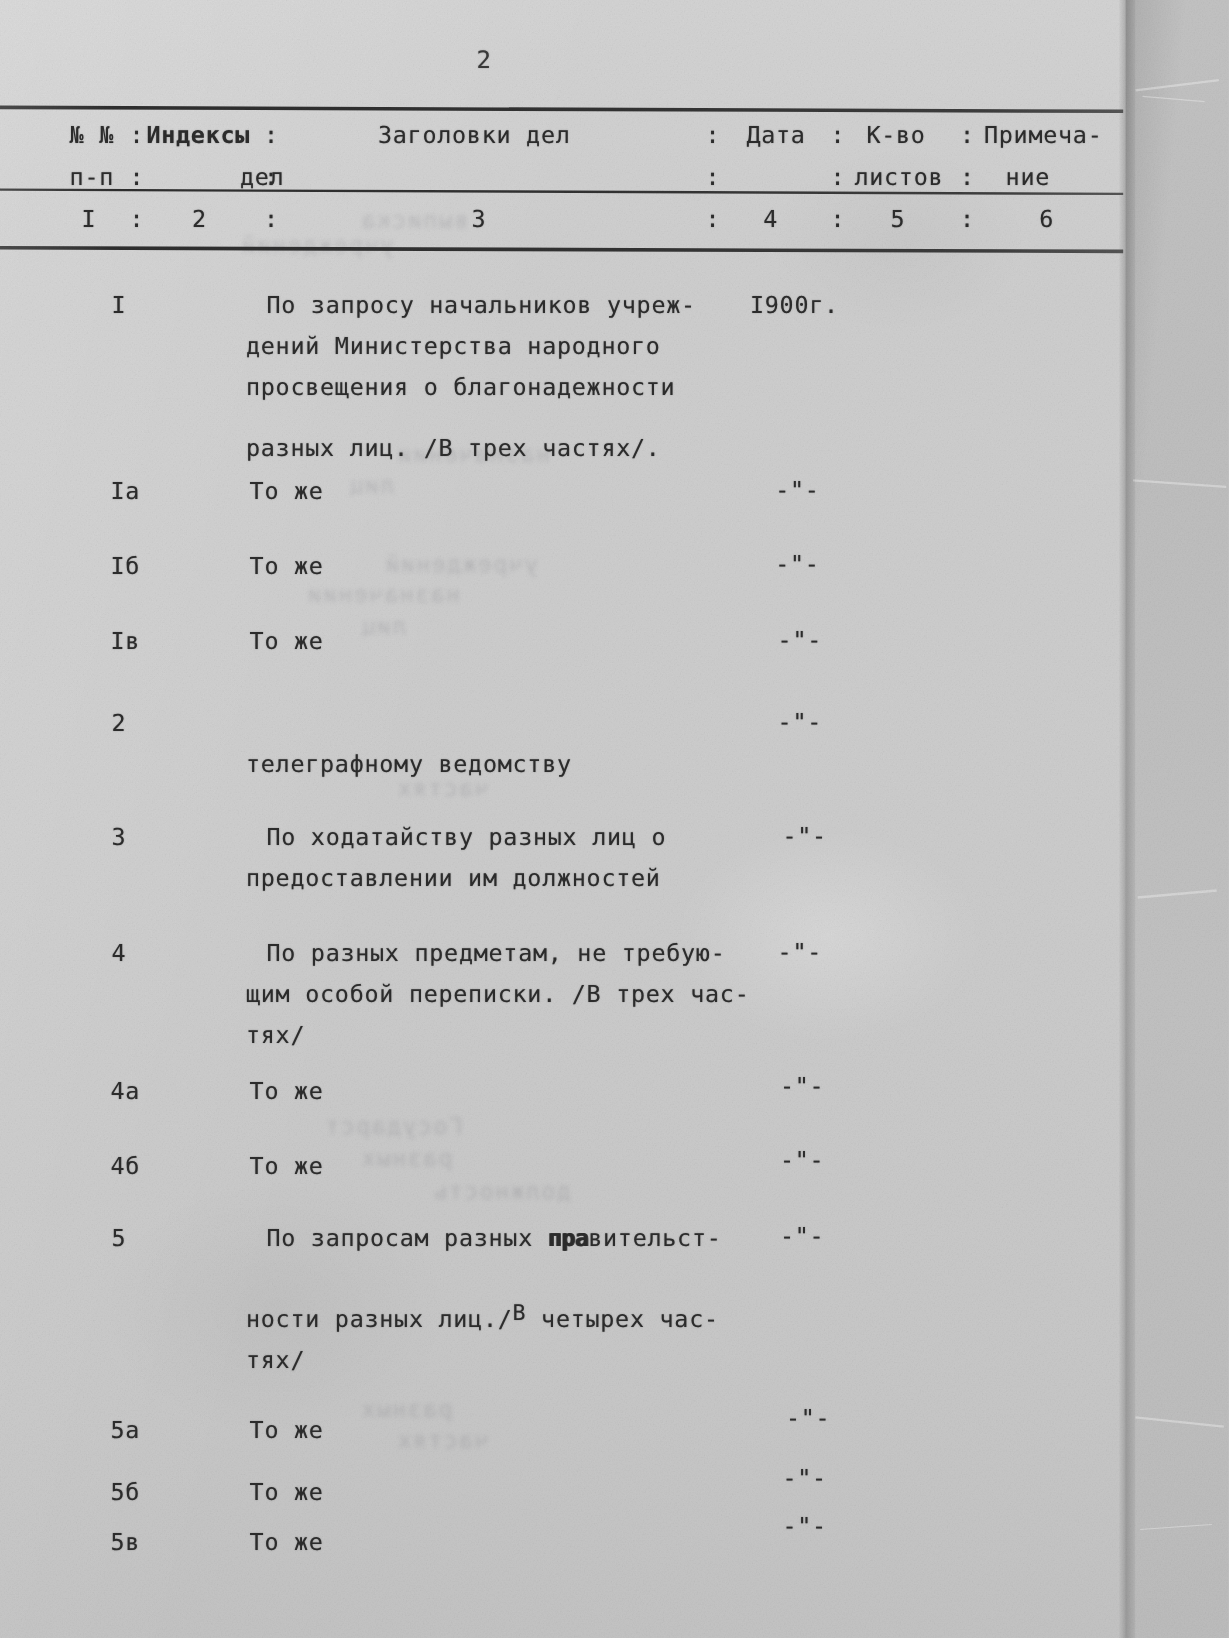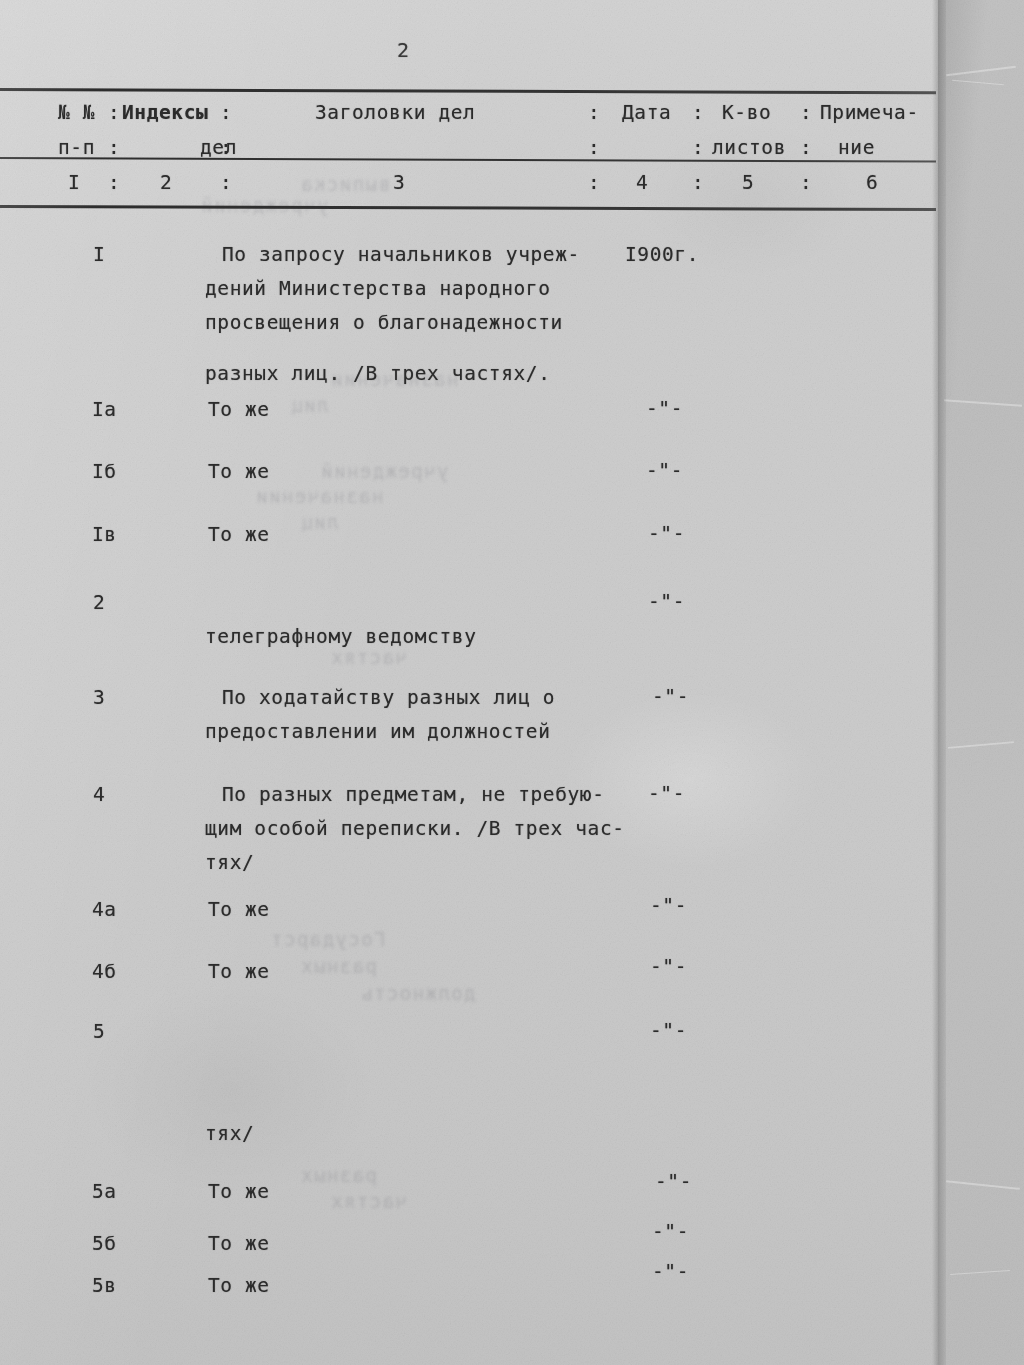--- a/index.html
+++ b/index.html
@@ -209,20 +209,22 @@
 
     <div class="tx" style="left:92px;top:900px;">4а</div>
     <div class="tx" style="left:208px;top:900px;">То же</div>
     <div class="tx" style="left:650px;top:896px;">-"-</div>
 
     <div class="tx" style="left:92px;top:962px;">4б</div>
     <div class="tx" style="left:208px;top:962px;">То же</div>
     <div class="tx" style="left:650px;top:957px;">-"-</div>
 
     <div class="tx" style="left:93px;top:1022px;">5</div>
+    <div class="tx" style="left:222px;top:1022px;"><span>По запросам разных </span><span class="overstrike">пра</span><span>вительст-</span></div>
+    <div class="tx" style="left:205px;top:1090px;"><span>ности разных лиц./</span><span class="raised">В</span><span> четырех час-</span></div>
     <div class="tx" style="left:205px;top:1124px;">тях/</div>
     <div class="tx" style="left:650px;top:1021px;">-"-</div>
 
     <div class="tx" style="left:92px;top:1182px;">5а</div>
     <div class="tx" style="left:208px;top:1182px;">То же</div>
     <div class="tx" style="left:655px;top:1172px;">-"-</div>
 
     <div class="tx" style="left:92px;top:1234px;">5б</div>
     <div class="tx" style="left:208px;top:1234px;">То же</div>
     <div class="tx" style="left:652px;top:1222px;">-"-</div>

